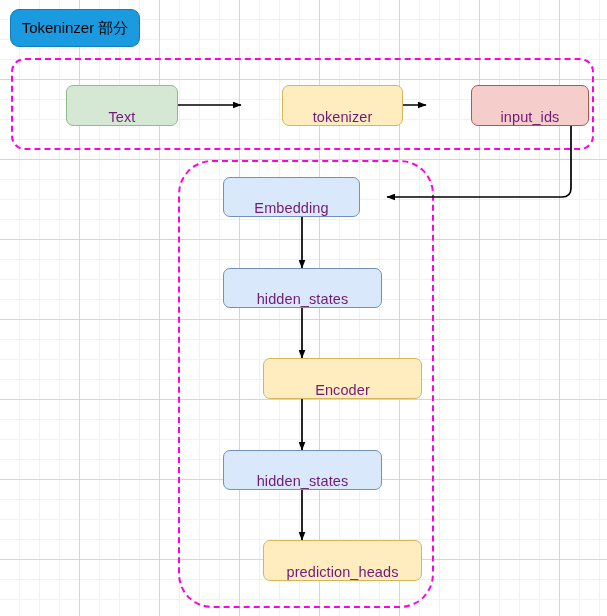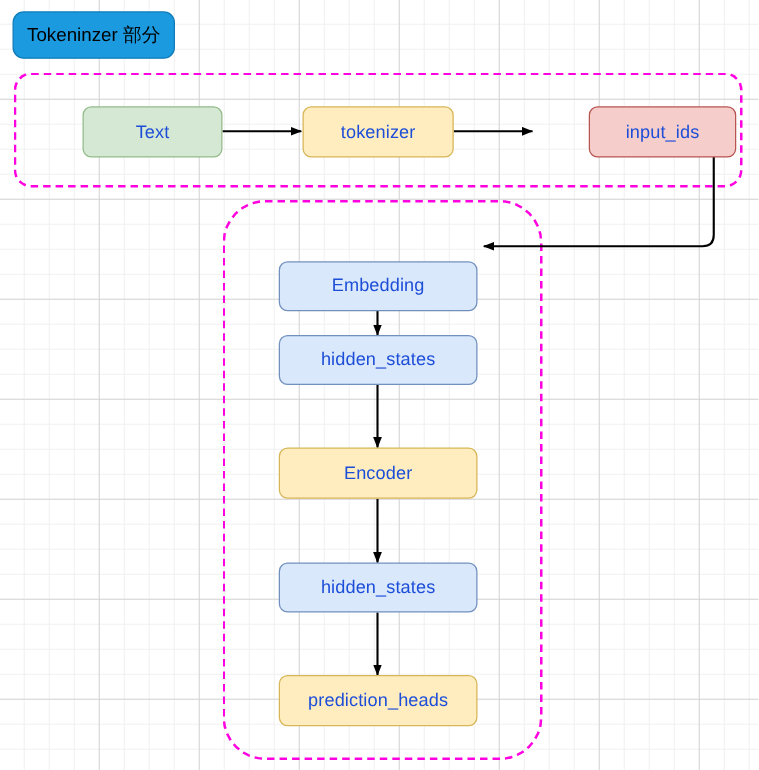--- a/index.html
+++ b/index.html
@@ -41,29 +41,29 @@
   }
 
   
   .node {
     position: absolute;
     box-sizing: border-box;
     border-radius: 7px;
     border-width: 1.4px;
     border-style: solid;
     display: flex;
-    align-items: center;
+    align-items: flex-end;
     justify-content: center;
     font-size: 14.5px;
-    color: #1d4ed8;
+    color: #701a75;
     letter-spacing: 0.1px;
     white-space: nowrap;
   }
   .node.green  { background: #d5e8d4; border-color: #93ba8a; }
-  .node.yellow { background: #ffedc0; border-color: #d6b656; }
+  .node.yellow { background: #ffedc0; border-color: #d6b656; margin-left: 40px; }
   .node.red    { background: #f5cdcb; border-color: #b85450; margin-left: 44px; }
   .node.blue   { background: #dae8fc; border-color: #7190bd; }
 
   
   .group-frame {
     position: absolute;
     box-sizing: border-box;
     border: 2px dashed #ff00e0;
     background: transparent;
   }
@@ -122,21 +122,21 @@
   </div>
 
   <div class="node yellow" style="left:242px; top:85px; width:121px; height:41px;">
     <span>tokenizer</span>
   </div>
 
   <div class="node red" style="left:427px; top:85px; width:118px; height:41px;">
     <span>input_ids</span>
   </div>
 
-  <div class="node blue" style="left:223px; top:177px; width:159px; height:40px;margin-top:32px;">
+  <div class="node blue" style="left:223px; top:177px; width:137px; height:40px;">
     <span>Embedding</span>
   </div>
 
   <div class="node blue" style="left:223px; top:268px; width:159px; height:40px;">
     <span>hidden_states</span>
   </div>
 
   <div class="node yellow" style="left:223px; top:358px; width:159px; height:41px;">
     <span>Encoder</span>
   </div>

